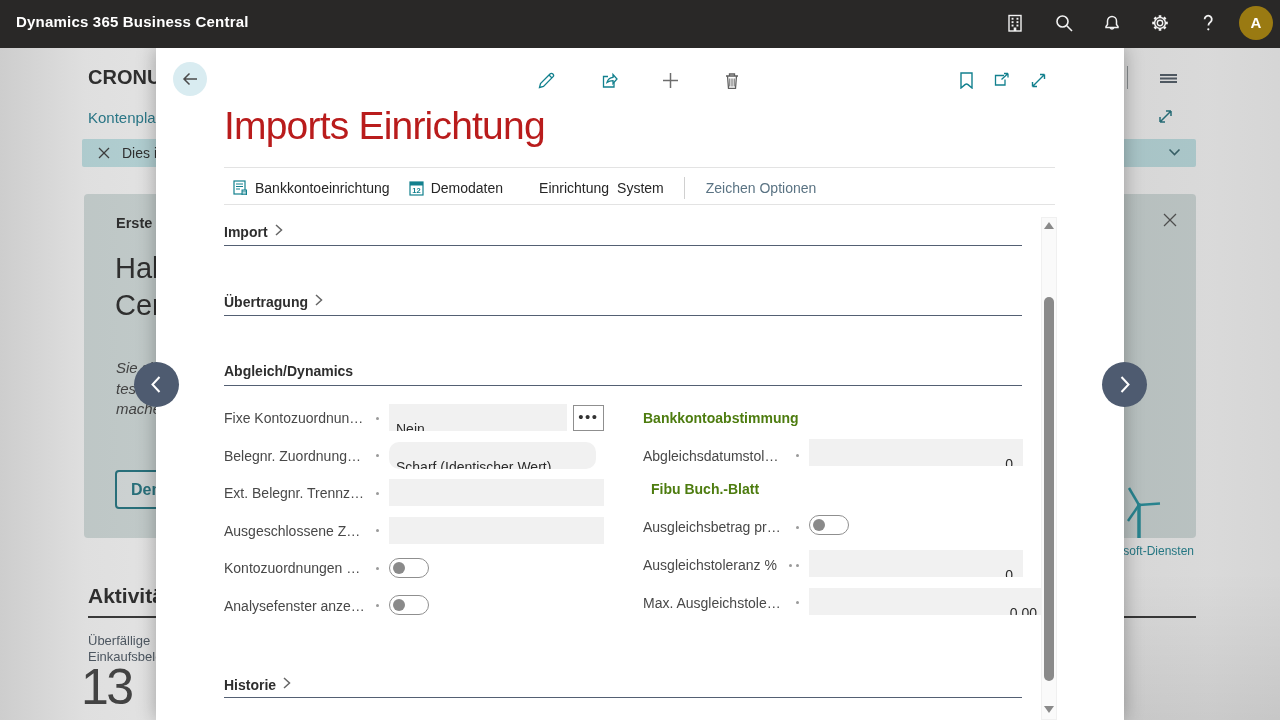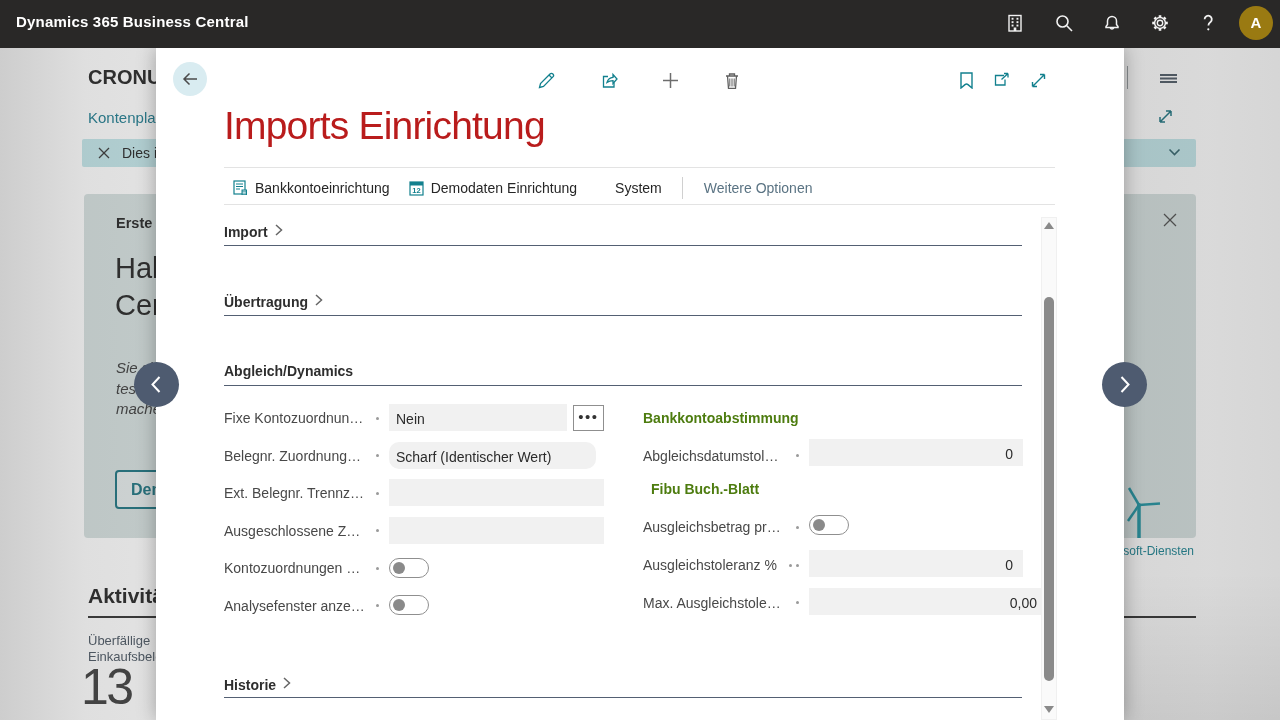--- a/index.html
+++ b/index.html
@@ -22,21 +22,21 @@
              linear-gradient(to left, rgba(15,15,15,0.165), rgba(15,15,15,0.15) 45%, rgba(15,15,15,0.16)); }
 
 #modal { position:absolute; left:156px; top:48px; width:968px; height:672px; background:#fff; z-index:3;
   box-shadow:0 0 18px rgba(0,0,0,0.30); }
 
 .navarrow { position:absolute; width:45px; height:45px; border-radius:50%; background:#4e5b70; z-index:5; }
 
 .lbl { position:absolute; width:141px; font-size:14px; color:#484848; white-space:nowrap;
   overflow:hidden; text-overflow:ellipsis; }
 .fbox { position:absolute; height:27px; background:#f1f1f1; font-size:14px; color:#2b2b2b;
-  line-height:27px; padding:2px 7px; white-space:nowrap; overflow:hidden; }
+  line-height:27px; padding:12px 7px; white-space:nowrap; overflow:hidden; }
 .num { text-align:right; padding-right:10px; }
 .dot { position:absolute; width:3px; height:3px; border-radius:50%; background:#9a9a9a; }
 .toggle { position:absolute; width:40px; height:20px; border:1px solid #8f8f8f; border-radius:10px; background:#fff; }
 .toggle::after { content:""; position:absolute; left:3px; top:3px; width:12px; height:12px; border-radius:50%; background:#8a8a8a; }
 .sech { position:absolute; font-size:14px; font-weight:bold; color:#2e2e2e; white-space:nowrap; }
 .secline { position:absolute; height:1px; background:#546073; left:68px; width:798px; }
 .grph { position:absolute; font-size:14px; font-weight:bold; color:#4d7c0f; }
 .chev { display:inline-block; margin-left:6px; }
 </style>
 </head>
@@ -181,24 +181,24 @@
       <rect x="8.5" y="9.5" width="5.5" height="5.5" fill="#12808e" stroke="none"></rect>
       <path d="M9.6 11 h3.2 M9.6 12.4 h3.2 M9.6 13.8 h3.2" stroke="#fff" stroke-width="0.8"></path>
     </svg>
     <span>Bankkontoeinrichtung</span>
     <svg style="margin-left:19px; margin-right:7px" width="15" height="16" viewBox="0 0 15 16" fill="none" stroke="#12808e" stroke-width="1.2">
       <rect x="1" y="2" width="13" height="13"></rect>
       <rect x="1" y="2" width="13" height="3.5" fill="#12808e" stroke="none"></rect>
       <text x="7.5" y="13" font-size="7.5" fill="#12808e" stroke="none" text-anchor="middle" font-weight="bold">12</text>
     </svg>
     <span>Demodaten</span>
-    <span style="margin-left:4px">Einrichtung</span>
-    <span style="margin-left:38px">System</span>
+    <span style="margin-left:36px">Einrichtung</span>
+    <span style="margin-left:8px">System</span>
     <span style="margin-left:20px; width:1px; height:22px; background:#d0d0d0;"></span>
-    <span style="margin-left:21px; color:#5a7383;">Weitere Optionen</span>
+    <span style="margin-left:21px; color:#5a7383;">Zeichen Optionen</span>
   </div>
 
   <div class="sech" style="left:68px; top:175px;">Import<svg class="chev" width="9" height="14" viewBox="0 0 9 14" fill="none" stroke="#666" stroke-width="1.5">
         <path d="M2 2 l5.5 5 L2 12"></path>
       </svg></div>
   <div class="secline" style="top:197px;"></div>
   <div class="sech" style="left:68px; top:245px;">Übertragung<svg class="chev" width="9" height="14" viewBox="0 0 9 14" fill="none" stroke="#666" stroke-width="1.5">
         <path d="M2 2 l5.5 5 L2 12"></path>
       </svg></div>
   <div class="secline" style="top:267px;"></div>

